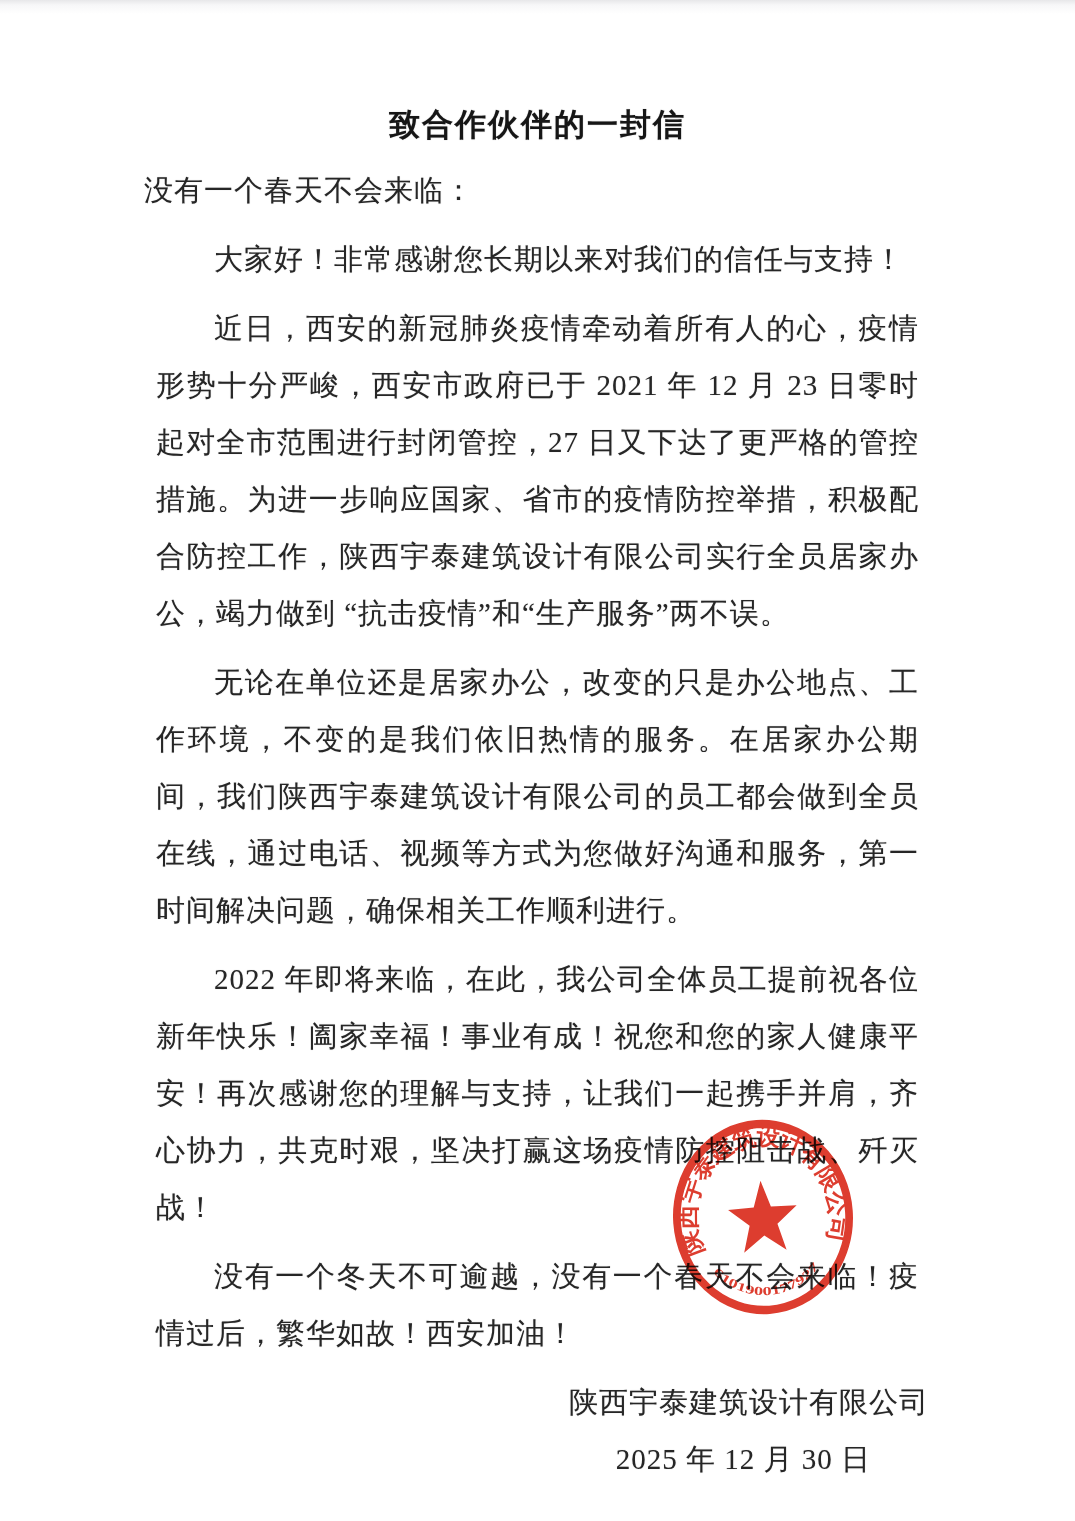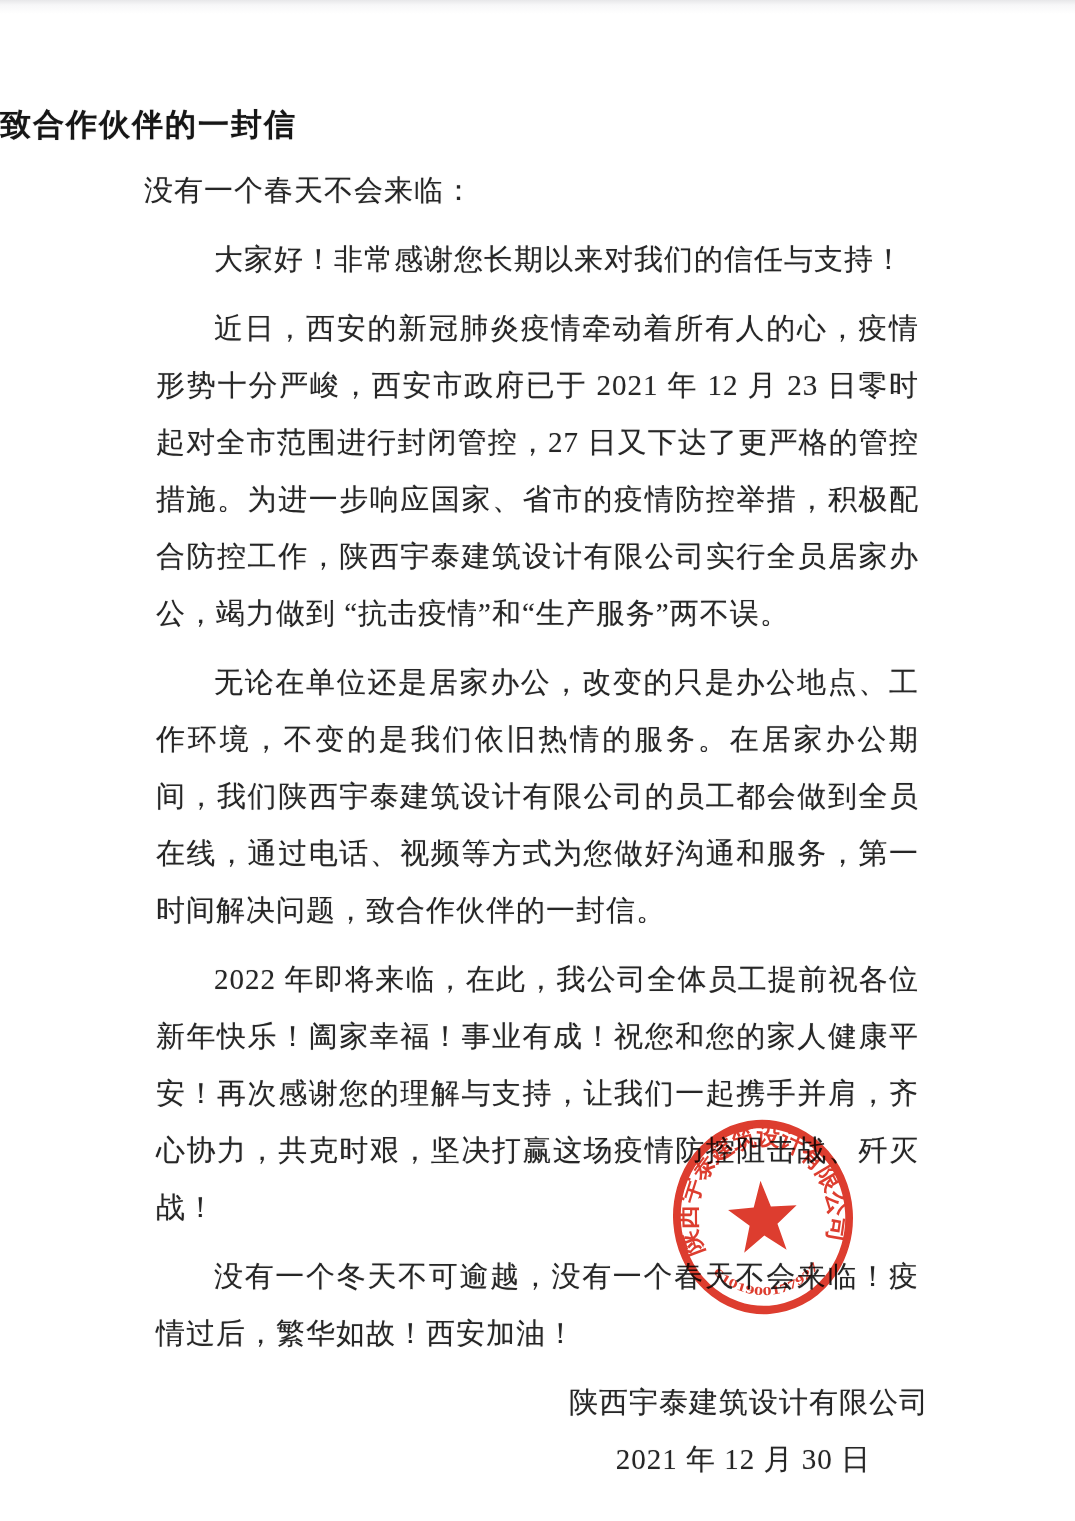--- a/index.html
+++ b/index.html
@@ -7,21 +7,21 @@
     width:1075px;height:1521px;position:relative;background:#ffffff;
     font-family:"Liberation Serif","DejaVu Serif",serif;
     overflow:hidden;
   }
   .page{
     position:absolute;inset:0;
     background:linear-gradient(180deg,#e7e7e9 0px,#f7f7f8 5px,#ffffff 14px);
     color:#262626;
   }
   .page-title{
-    text-align:left;
+    text-align:center;
     font-size:31px;
     font-weight:700;
     color:#161616;
     letter-spacing:2px;
     margin:104px 0 0 0;
     text-shadow:0 0 1px rgba(20,20,20,.4);
   }
   .content{
     padding:0 144px;
     margin-top:16px;
@@ -70,27 +70,27 @@
 <body>
 
 <div class="page">
 
   <h1 class="page-title">致合作伙伴的一封信</h1>
 
   <div class="content">
     <p class="salutation">没有一个春天不会来临：</p>
     <p class="body-para">大家好！非常感谢您长期以来对我们的信任与支持！</p>
     <p class="body-para">近日，西安的新冠肺炎疫情牵动着所有人的心，疫情形势十分严峻，西安市政府已于 2021 年 12 月 23 日零时起对全市范围进行封闭管控，27 日又下达了更严格的管控措施。为进一步响应国家、省市的疫情防控举措，积极配合防控工作，陕西宇泰建筑设计有限公司实行全员居家办公，竭力做到 “抗击疫情”和“生产服务”两不误。</p>
-    <p class="body-para">无论在单位还是居家办公，改变的只是办公地点、工作环境，不变的是我们依旧热情的服务。在居家办公期间，我们陕西宇泰建筑设计有限公司的员工都会做到全员在线，通过电话、视频等方式为您做好沟通和服务，第一时间解决问题，致合作伙伴的一封信。</p>
+    <p class="body-para">无论在单位还是居家办公，改变的只是办公地点、工作环境，不变的是我们依旧热情的服务。在居家办公期间，我们陕西宇泰建筑设计有限公司的员工都会做到全员在线，通过电话、视频等方式为您做好沟通和服务，第一时间解决问题，确保相关工作顺利进行。</p>
     <p class="body-para">2022 年即将来临，在此，我公司全体员工提前祝各位新年快乐！阖家幸福！事业有成！祝您和您的家人健康平安！再次感谢您的理解与支持，让我们一起携手并肩，齐心协力，共克时艰，坚决打赢这场疫情防控阻击战、歼灭战！</p>
     <p class="body-para">没有一个冬天不可逾越，没有一个春天不会来临！疫情过后，繁华如故！西安加油！</p>
 
     <div class="sig-block">
       <p class="signature">陕西宇泰建筑设计有限公司</p>
-      <p class="sig-date">2021 年 12 月 30 日</p>
+      <p class="sig-date">2025 年 12 月 30 日</p>
     </div>
   </div>
 
   <svg class="seal" viewBox="0 0 230 230" preserveAspectRatio="none">
     <defs>
       <path id="arcTop" d="M 44.3 148 A 78 78 0 1 1 185.7 148" fill="none"></path>
       <path id="arcBottom" d="M 52.6 171.2 A 84 84 0 0 0 177.4 171.2" fill="none"></path>
     </defs>
     <circle cx="115" cy="115" r="100" fill="none" stroke-width="9" stroke="#da2c1d"></circle>
     <polygon points="115,76 125,104.2 154.9,105 131.2,123.3 139.7,152 115,135 90.3,152 98.8,123.3 75.1,105 105,104.2" fill="#da2c1d"></polygon>

